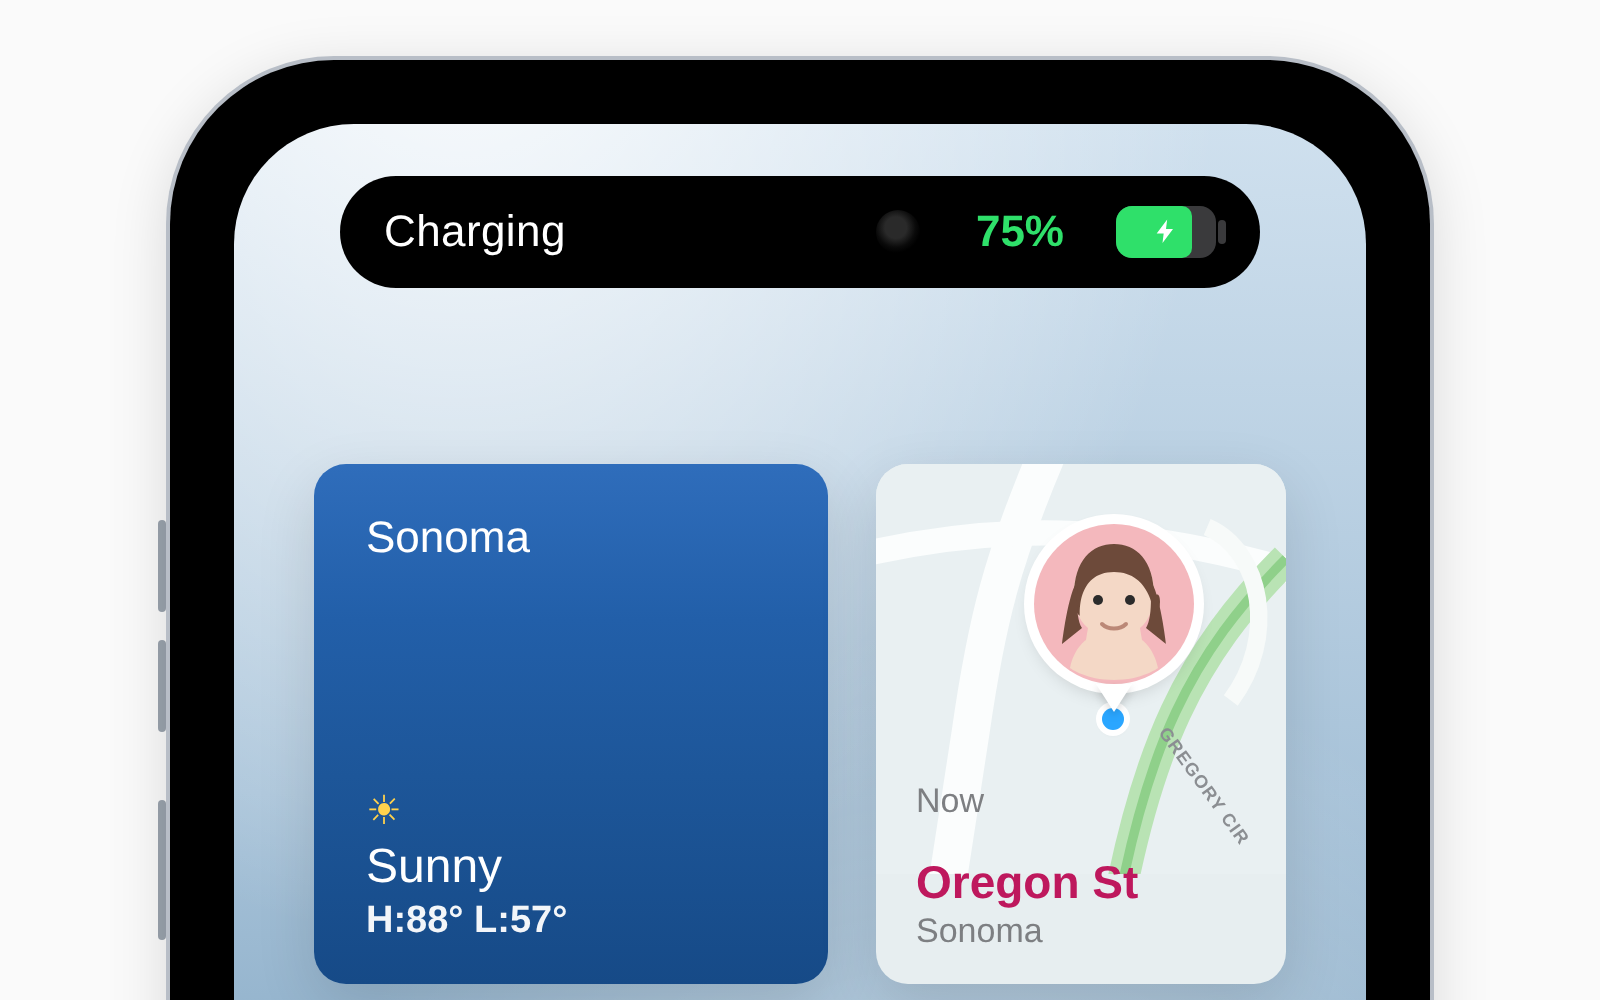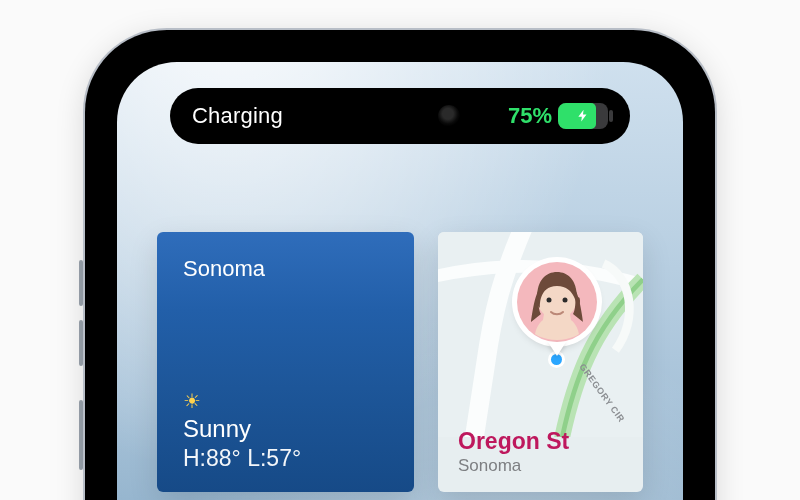--- a/index.html
+++ b/index.html
@@ -16,39 +16,39 @@
   
   .btn-shadow{position:absolute;left:79px;width:4px;background:#9aa3ad;border-radius:2px}
   .sb1{top:260px;height:46px}
   .sb2{top:320px;height:46px}
   .sb3{top:400px;height:70px}
 
   
   .island{position:absolute;left:50%;top:26px;transform:translateX(-50%);width:460px;height:56px;background:#000;border-radius:30px;display:flex;align-items:center;justify-content:space-between;padding:0 22px;box-sizing:border-box}
   .island .left{color:#fff;font-size:22px;font-weight:500;letter-spacing:.2px}
   .island .cam{position:absolute;left:50%;top:50%;transform:translate(38px,-50%);width:22px;height:22px;border-radius:50%;background:radial-gradient(circle at 45% 40%,#2a2a2a 0 30%,#0a0a0a 55%,#000 70%)}
-  .island .right{display:flex;align-items:center;gap:6px}
+  .island .right{display:flex;align-items:center;gap:26px}
   .pct{color:#2fe06a;font-size:22px;font-weight:600}
   .battery{position:relative;width:50px;height:26px;border-radius:8px;background:#3a3a3c;display:flex;align-items:center}
   .battery::after{content:"";position:absolute;right:-5px;top:50%;transform:translateY(-50%);width:4px;height:12px;border-radius:2px;background:#3a3a3c}
   .battery .fill{position:absolute;left:0;top:0;height:100%;border-radius:8px 5px 5px 8px;background:#2fe06a}
   .bolt{position:absolute;left:50%;top:50%;transform:translate(-50%,-52%);width:14px;height:18px}
 
   
   .widgets{position:absolute;left:40px;right:40px;top:170px;display:flex;gap:24px}
-  .widget{flex:1;height:260px;border-radius:6px;padding:24px 26px;box-sizing:border-box;position:relative;box-shadow:0 10px 30px rgba(0,0,0,.12)}
+  .widget{flex:1;height:260px;border-radius:16px;padding:24px 26px;box-sizing:border-box;position:relative;box-shadow:0 10px 30px rgba(0,0,0,.12)}
 
   
   .weather{background:linear-gradient(180deg,#2f6dbb 0%,#225fa9 30%,#1d5699 60%,#164a87 100%);color:#fff}
   .w-loc{font-size:22px;font-weight:500;margin-bottom:2px}
   .w-temp{font-size:74px;font-weight:300;line-height:1;letter-spacing:1px}
   .w-bottom{position:absolute;left:26px;bottom:20px}
   .w-icon{font-size:20px;color:#ffd24d}
   .w-cond{font-size:24px;font-weight:500;margin-top:2px}
-  .w-hl{font-size:23px;font-weight:400;margin-top:2px;opacity:.95}
+  .w-hl{font-size:19px;font-weight:700;margin-top:2px;opacity:.95}
 
   
   .map{background:#e7eef0;overflow:hidden;padding:0}
   .map svg.roads{position:absolute;inset:0}
   .map .label-area{position:absolute;left:20px;bottom:16px}
   .label-now{font-size:17px;color:#7d7f82}
   .label-place{font-size:23px;font-weight:700;color:#be185d;margin-top:17px}
   .label-loc{font-size:17px;color:#7d7f82;margin-top:1px}
   .map-street{position:absolute;right:6px;bottom:94px;font-size:9px;color:#8b8e92;transform:rotate(54deg);letter-spacing:.6px;font-weight:600;white-space:nowrap}
 
@@ -118,20 +118,21 @@
                   <circle cx="32" cy="38" r="2.5" fill="#2b2b2b"></circle>
                     <circle cx="48" cy="38" r="2.5" fill="#2b2b2b"></circle>
                   <path d="M34 50c3 3 9 3 12 0" stroke="#b87" stroke-width="2" fill="none" stroke-linecap="round"></path>
                 </svg>
               </div>
               <div class="point"></div>
               <div class="dot"></div>
             </div>
 
             <div class="label-area">
+              <div class="label-now">Now</div>
               <div class="label-place">Oregon St</div>
               <div class="label-loc">Sonoma</div>
             </div>
           </div>
 
         </div>
 
       </div>
     </div>
   </div>

